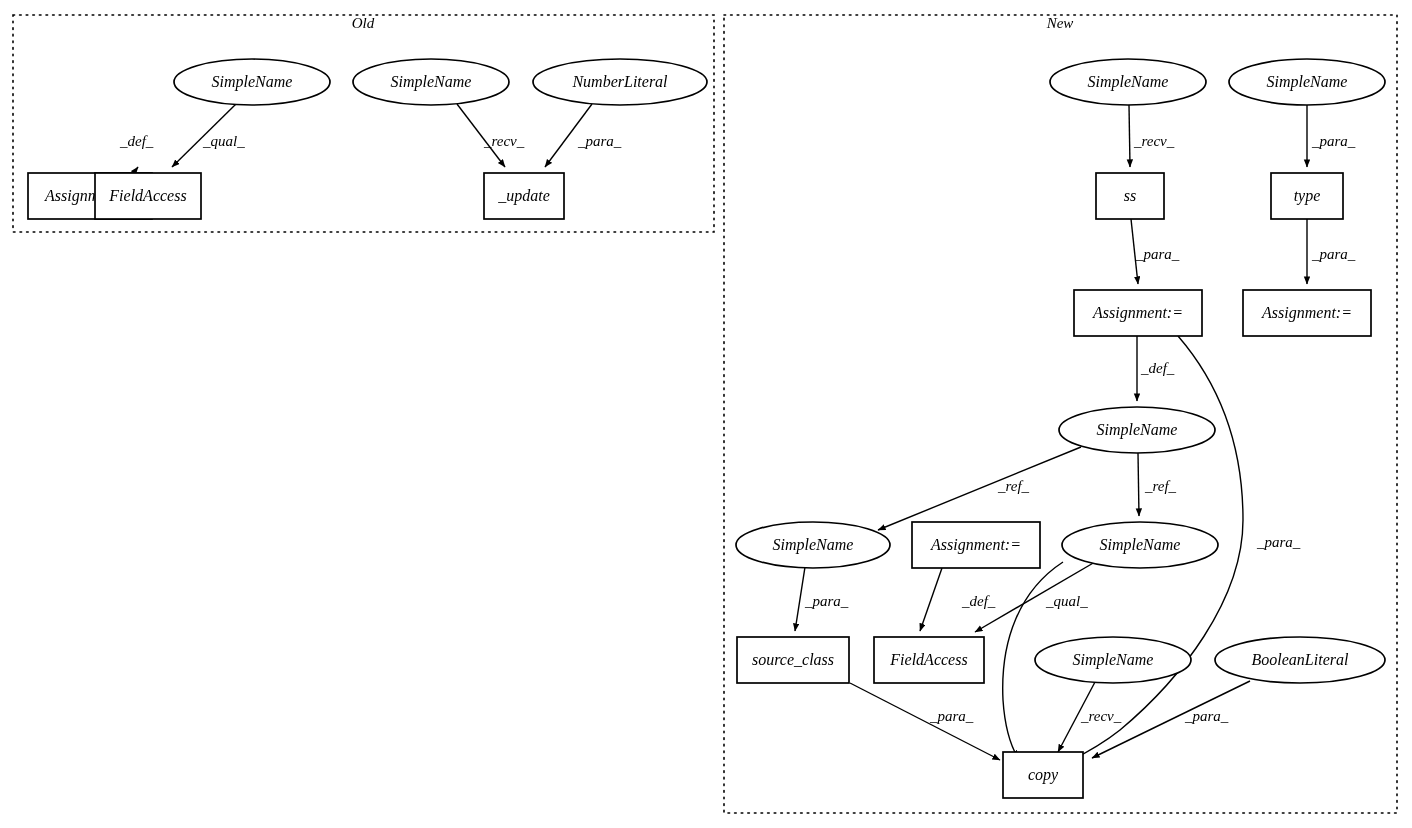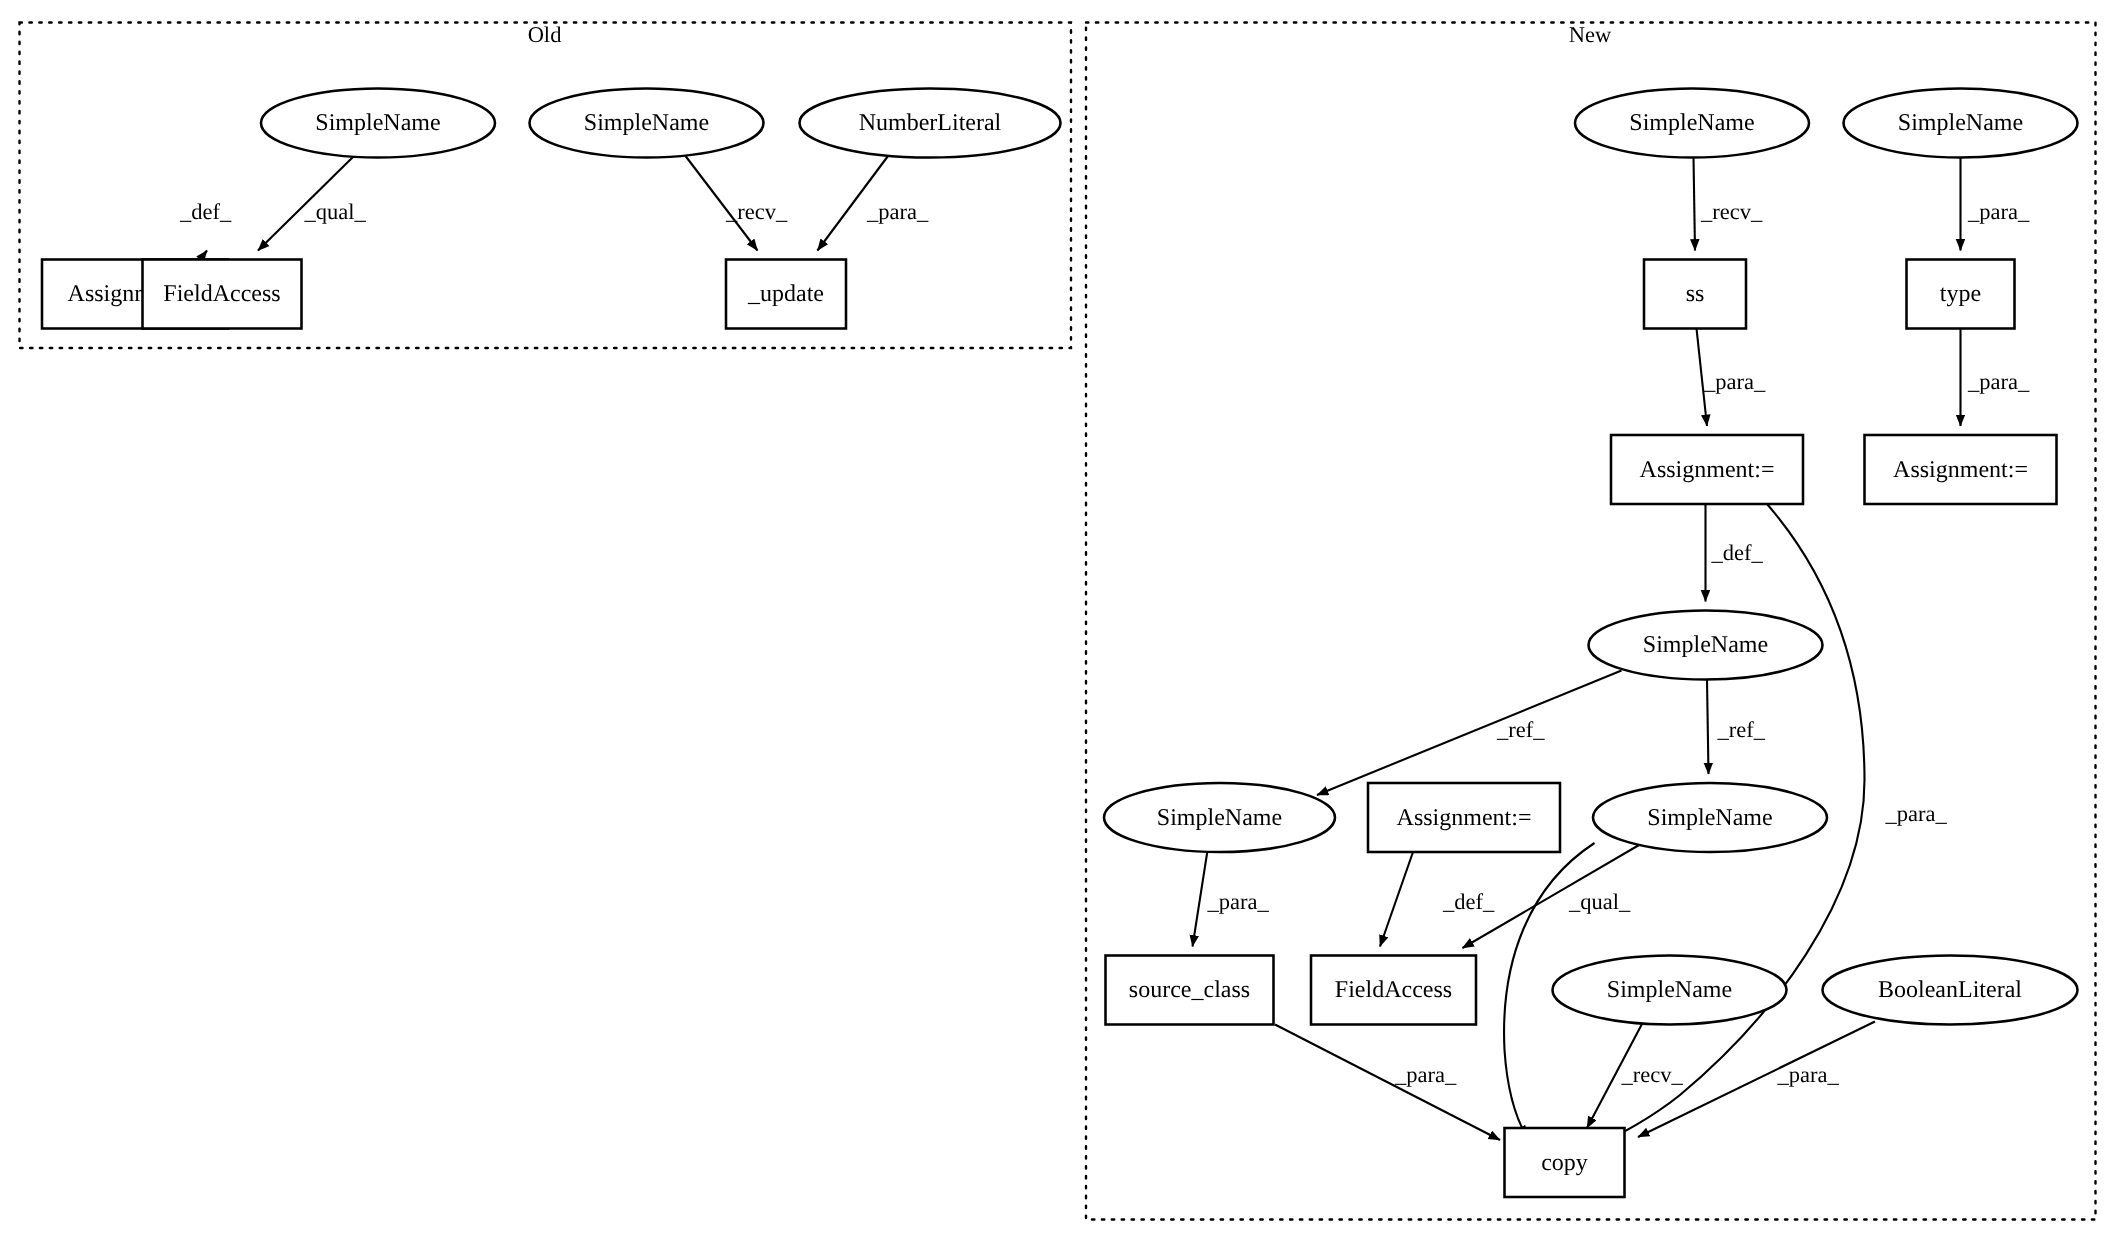--- a/index.html
+++ b/index.html
@@ -7,20 +7,21 @@
     padding: 0;
     background: #ffffff;
   }
   #stage {
     position: relative;
     width: 1412px;
     height: 828px;
     background: #ffffff;
     font-family: "Liberation Serif", "DejaVu Serif", serif;
     overflow: hidden;
+    font-style: italic;
   }
   svg#graph {
     position: absolute;
     left: 0;
     top: 0;
     width: 1412px;
     height: 828px;
   }
   .cluster-box {
     fill: none;

